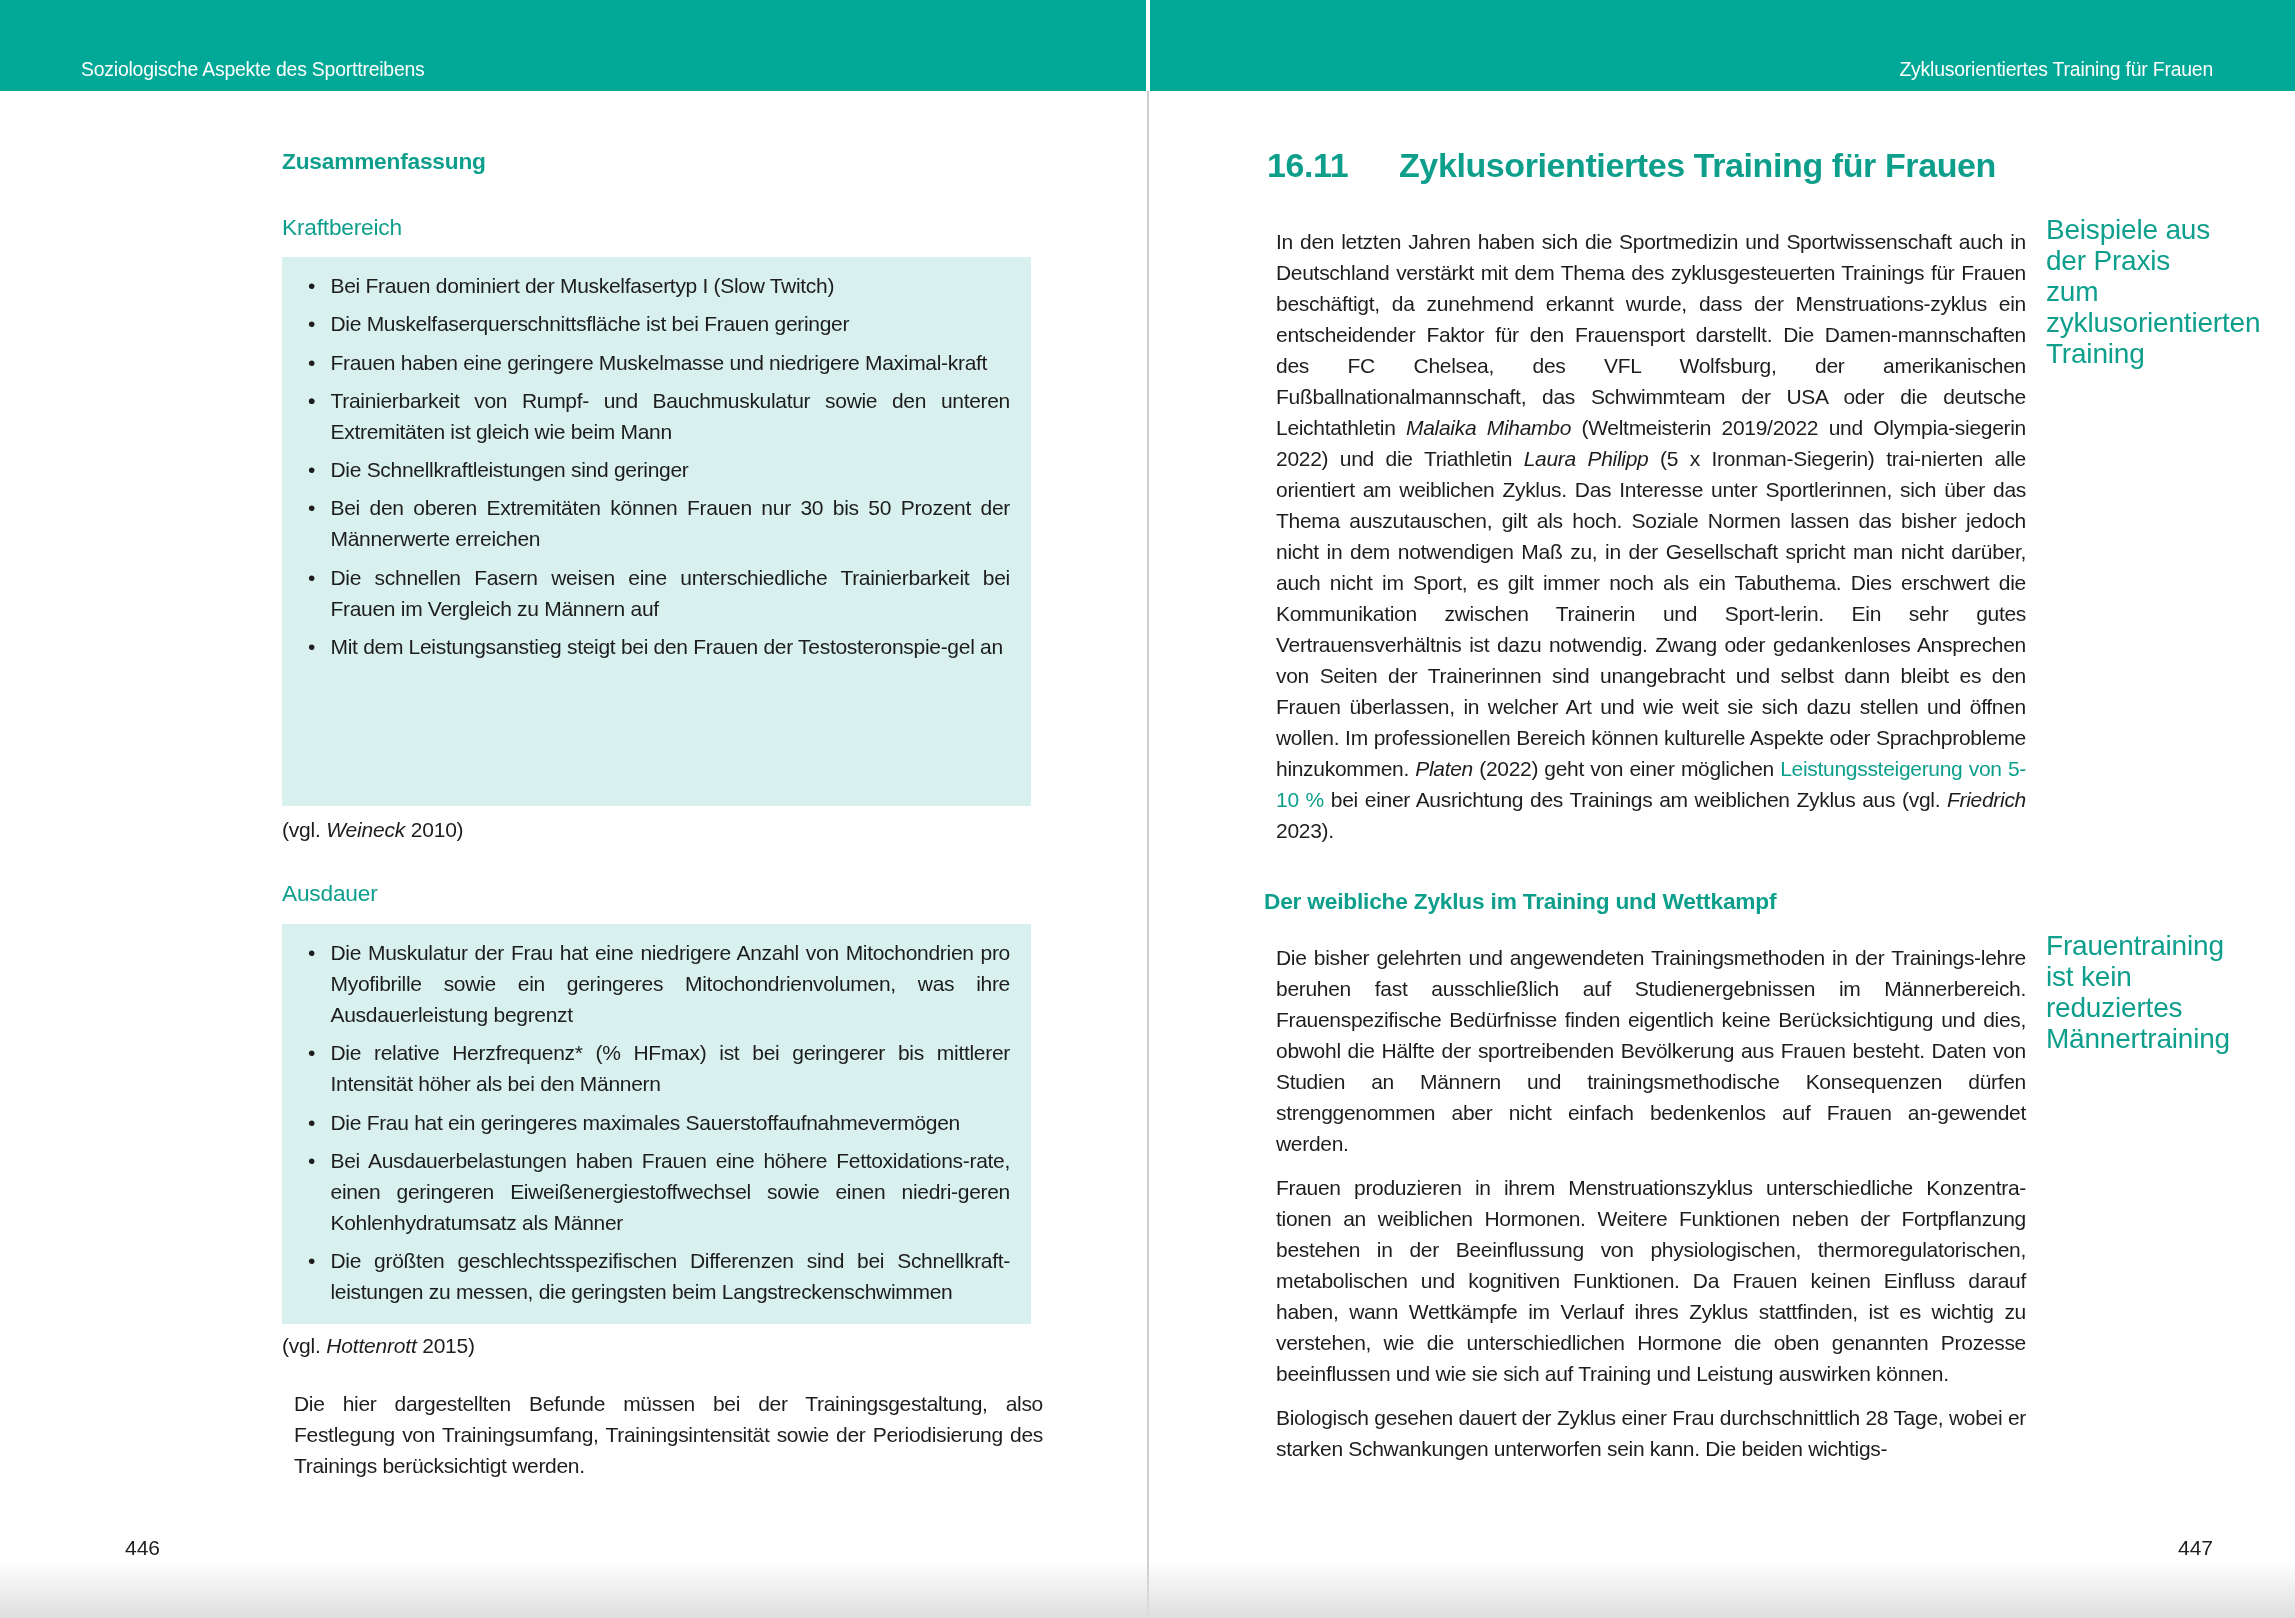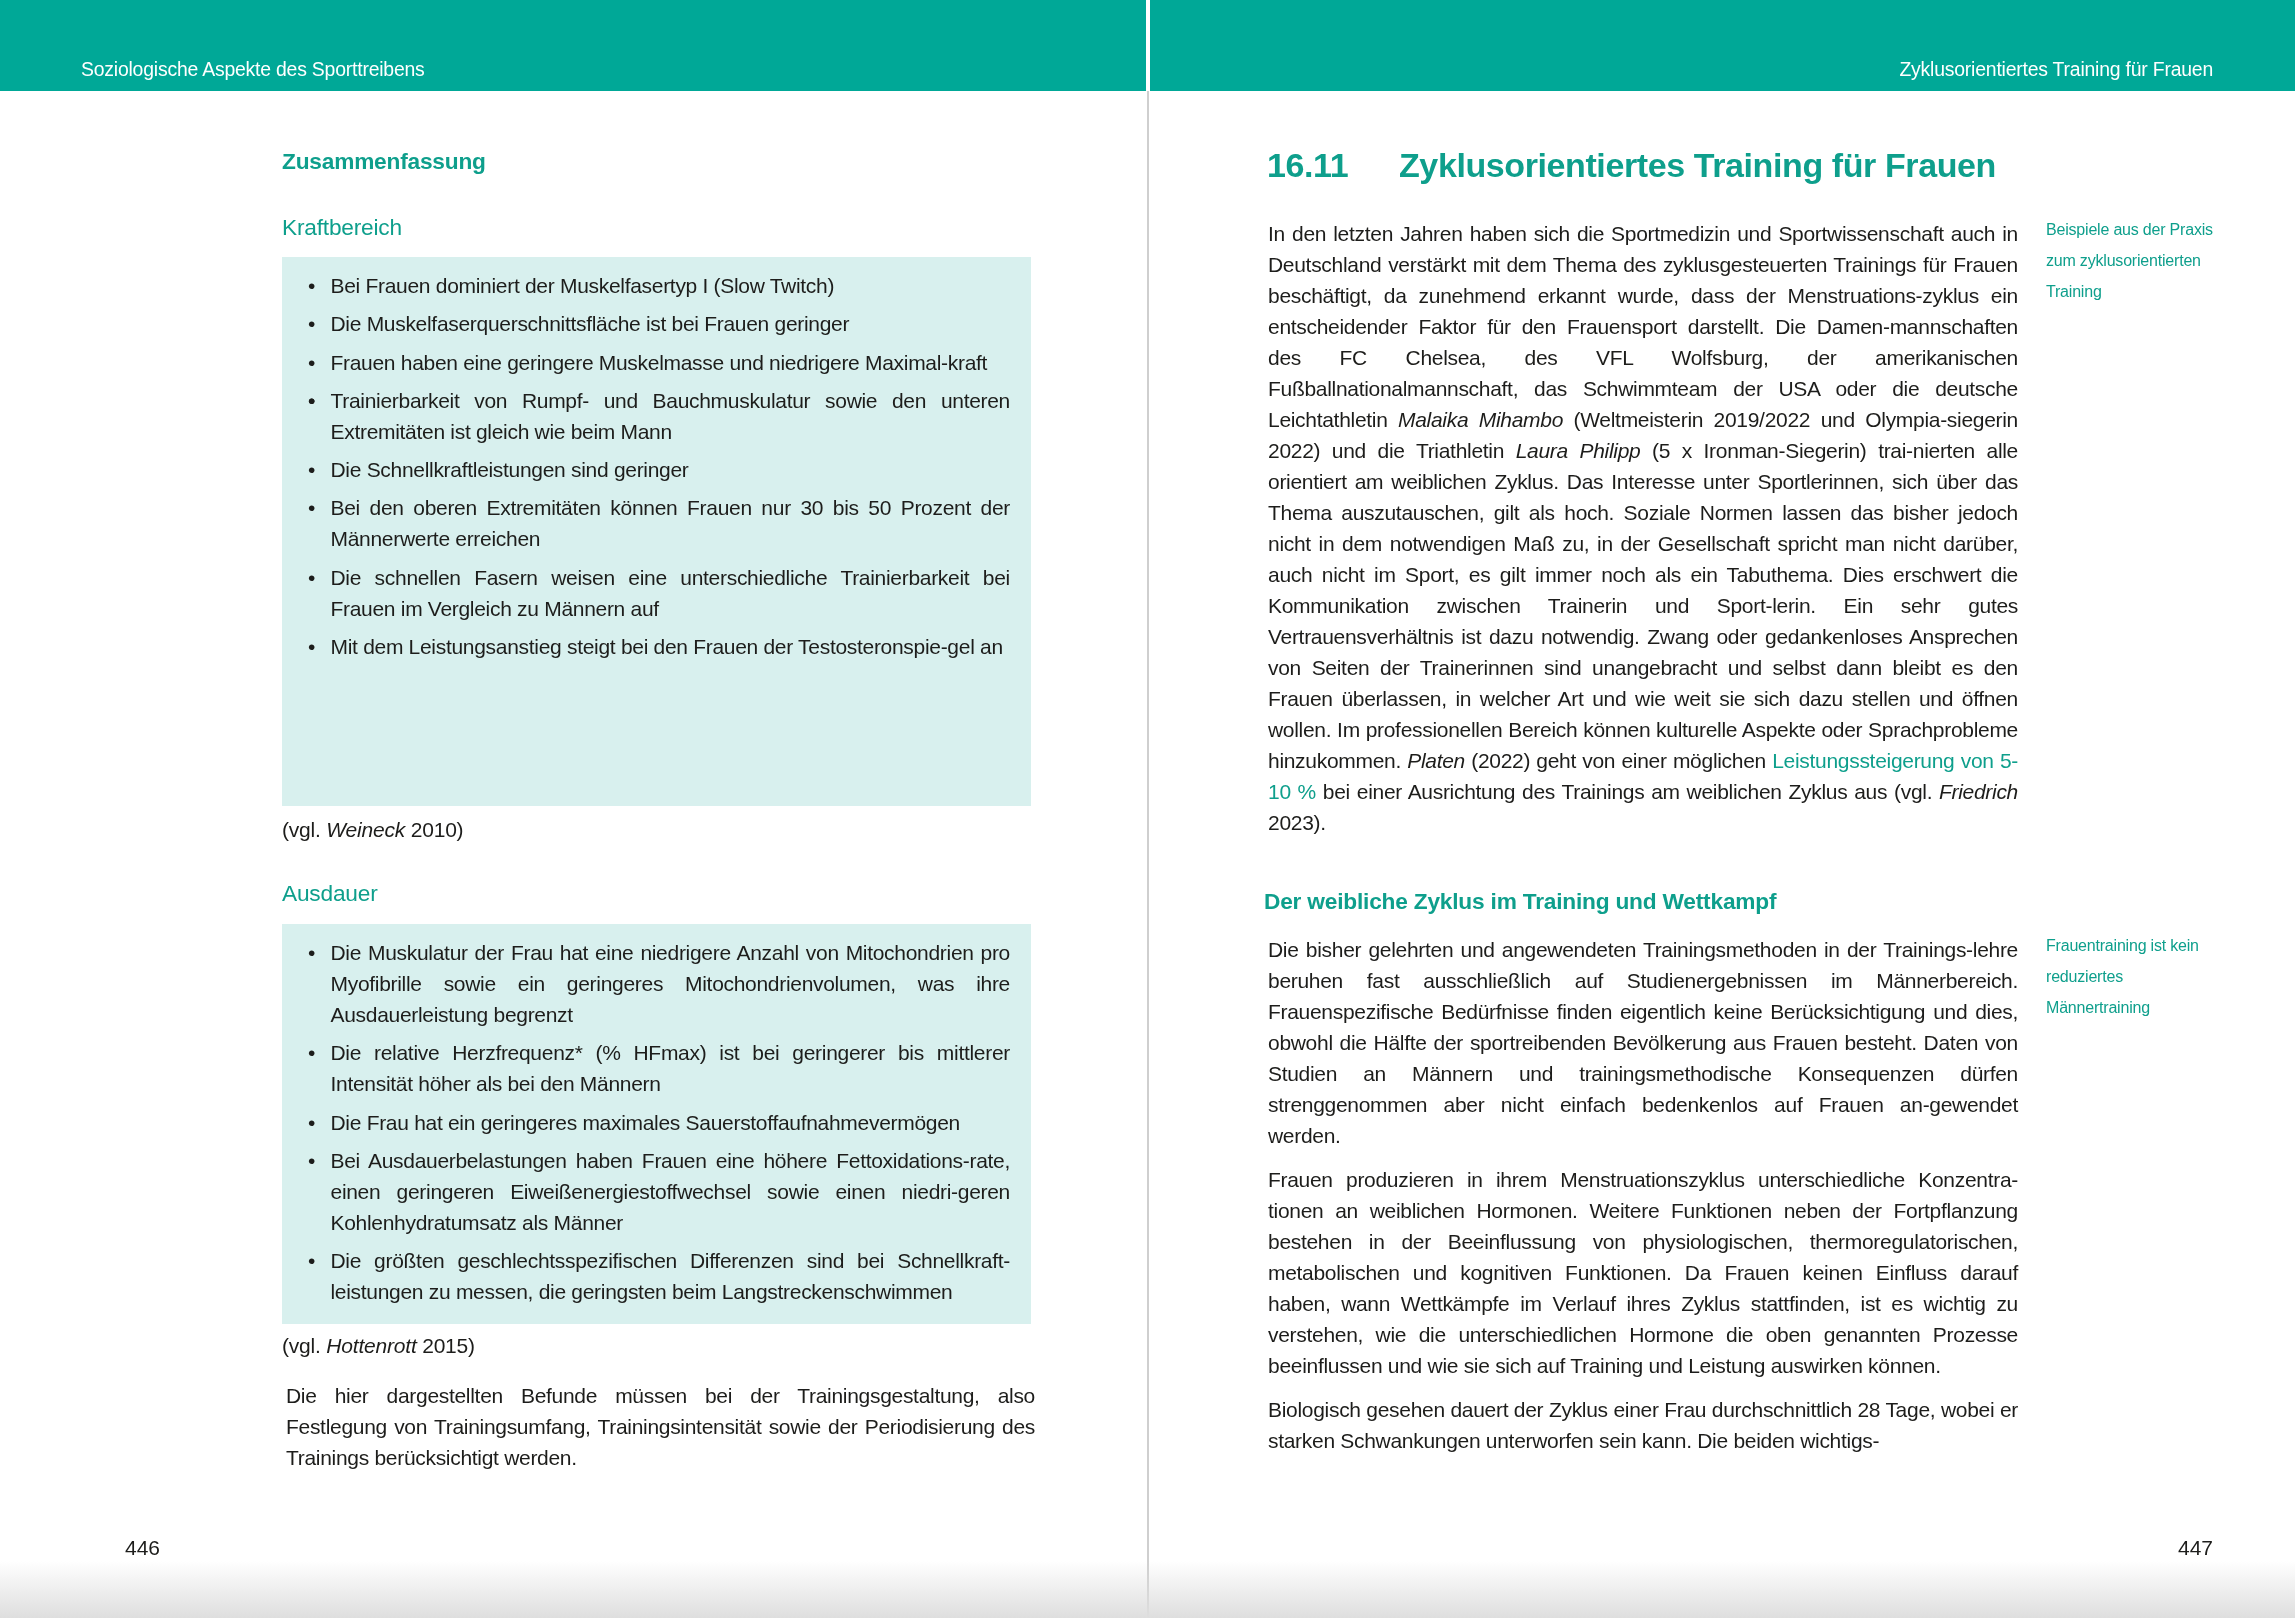--- a/index.html
+++ b/index.html
@@ -40,32 +40,32 @@
   .box li {
     position:relative; padding-left:27.5px; font-size:21px; line-height:31px;
     text-align:justify; margin-bottom:7.3px; letter-spacing:-0.3px; hyphens:manual;
   }
   .box li:last-child { margin-bottom:0; }
   .box li .bullet { position:absolute; left:4.9px; top:0; }
 
   .cite { position:absolute; left:282px; font-size:21px; line-height:31px; letter-spacing:-0.2px; }
   .para {
     position:absolute; font-size:21px; line-height:31px; text-align:justify;
-    letter-spacing:-0.3px; margin:4px;
+    letter-spacing:-0.3px; margin:12px;
   }
   .page-left .para { left:282px; width:749px; }
   .page-right .para { left:114px; width:750px; }
 
   .chapter-title {
     position:absolute; left:117px; top:146px; font-size:34px; font-weight:bold; color:#0e9f8c;
     white-space:nowrap; letter-spacing:-0.4px;
   }
   .chapter-title .num { display:inline-block; width:132px; }
   .margin-note {
-    position:absolute; left:896px; width:178px; font-size:16px; line-height:31px; color:#0e9f8c;
+    position:absolute; left:896px; width:178px; font-size:28px; line-height:31px; color:#0e9f8c;
     letter-spacing:-0.2px;
   }
   .hl { color:#0e9f8c; }
   em { font-style:italic; }
 </style>
 </head>
 <body>
 
 <div class="page page-left">
   <div class="header-bar"></div>

